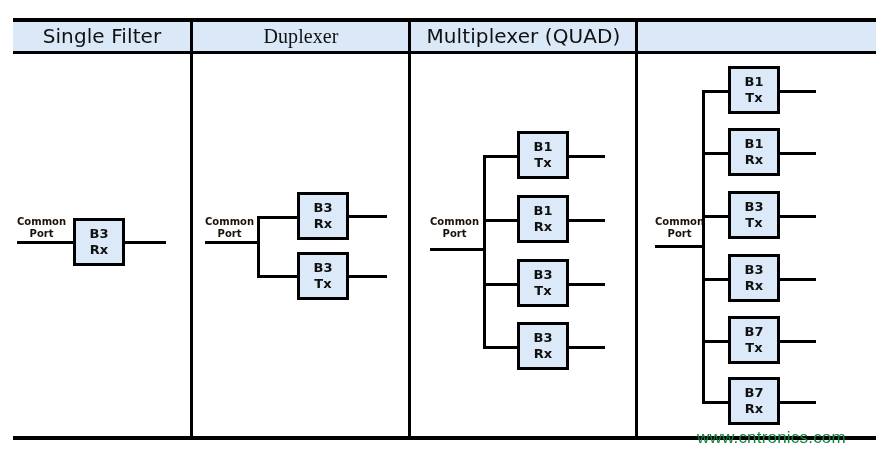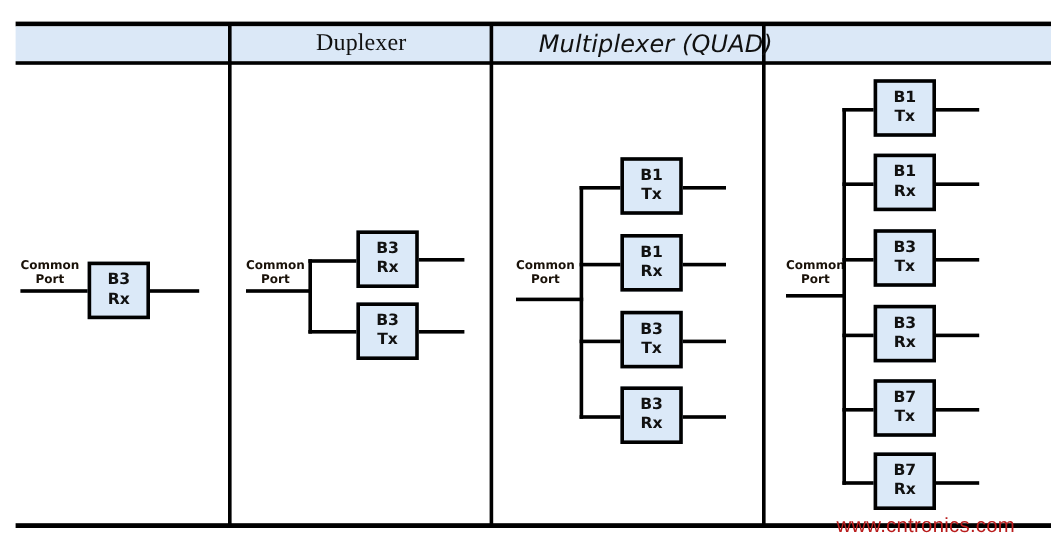--- a/index.html
+++ b/index.html
@@ -61,21 +61,21 @@
     line-height: 29px;
     text-align: center;
     font-size: 20px;
     font-weight: 400;
     color: #111111;
     letter-spacing: .1px;
     white-space: nowrap;
   }
   .col-head.h1 { left: 13px;  width: 178px; }
   .col-head.h2 { left: 193px; width: 216px; font-family: Liberation Serif, serif; }
-  .col-head.h3 { left: 434px; width: 225px; font-style: italic; }
+  .col-head.h3 { left: 411px; width: 225px; }
   .col-head.h4 { left: 638px; width: 238px; }
 
   
   .filter-box {
     position: absolute;
     width: 52px;
     height: 48px;
     background: #dbe9f8;
     border: 3px solid #000000;
     box-sizing: border-box;
@@ -111,40 +111,41 @@
     white-space: nowrap;
     text-align: center;
   }
 
   
   .watermark {
     position: absolute;
     left: 697px;
     top: 428px;
     font-size: 17px;
-    color: #b91c1c;
+    color: #15803d;
     letter-spacing: .2px;
     white-space: nowrap;
     font-family: "Liberation Sans", sans-serif;
     text-align: right;
   }
 </style>
 </head>
 <body>
 
 <div id="figure">
 
   <div class="frame-line rule-top"></div>
   <div class="header-band"></div>
   <div class="frame-line rule-header"></div>
   <div class="frame-line rule-bottom"></div>
   <div class="vdiv v1"></div>
   <div class="vdiv v2"></div>
   <div class="vdiv v3"></div>
 
+  <div class="col-head h1">Single Filter</div>
   <div class="col-head h2">Duplexer</div>
   <div class="col-head h3">Multiplexer (QUAD)</div>
 
   <div>
     <div class="port-label" style="left:17px; top:216px;">
       <div>Common</div>
       <div>Port</div>
     </div>
 
     <div class="wire-h" style="left:17px; top:241px; width:58px;"></div>

